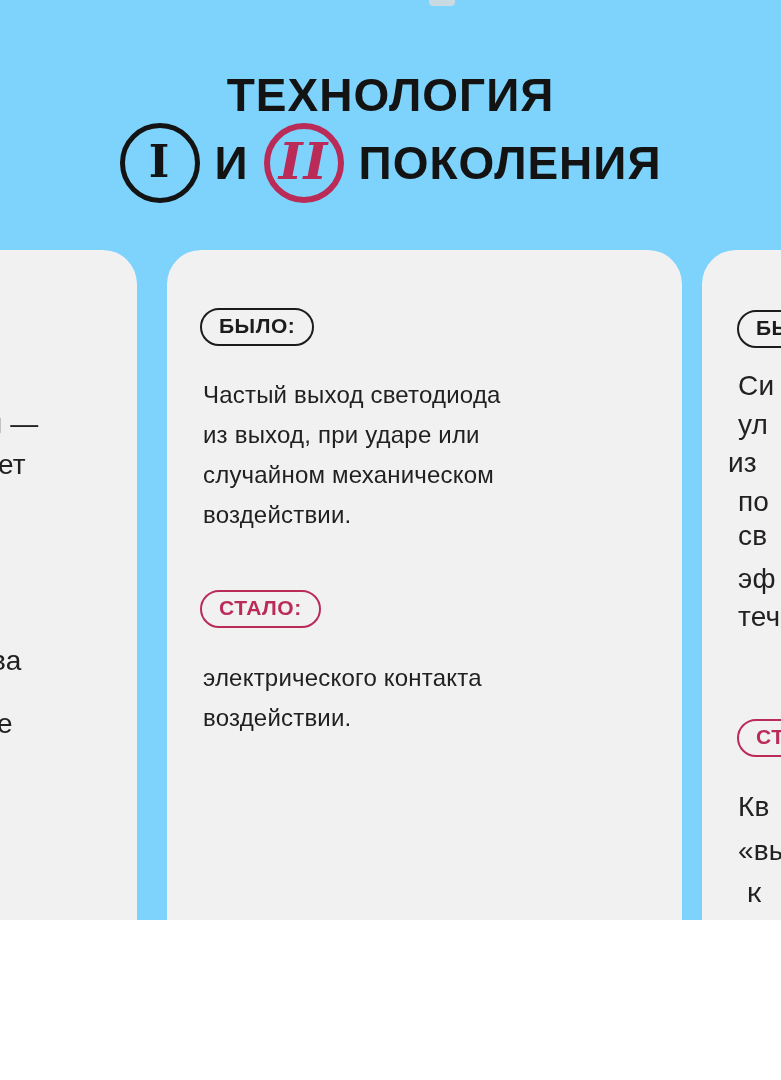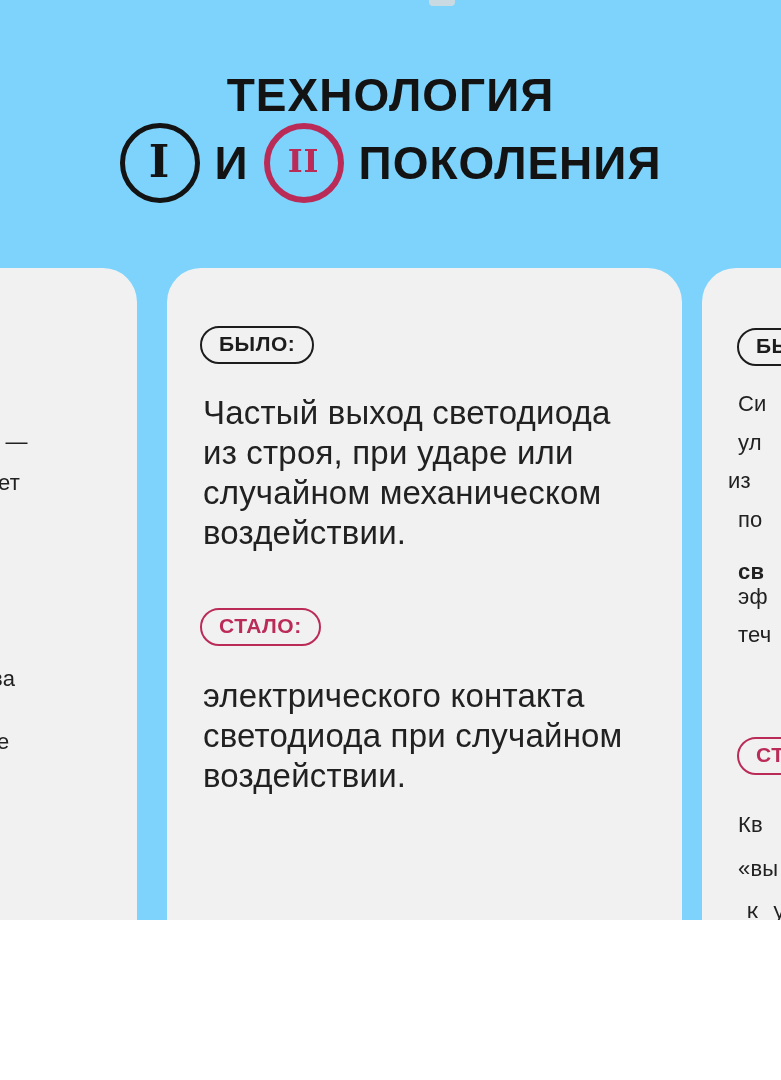--- a/index.html
+++ b/index.html
@@ -32,43 +32,43 @@
     display:flex;justify-content:center;align-items:center;gap:15px;
     font-size:46px;font-weight:700;color:#131313;letter-spacing:1px;
   }
   .circle{
     box-sizing:border-box;width:80px;height:80px;border-radius:50%;
     display:flex;align-items:center;justify-content:center;
     font-family:"DejaVu Serif","Liberation Serif",serif;font-weight:700;
     padding-bottom:4px;
   }
   .circle-one{border:5px solid #131313;color:#131313;font-size:44px;}
-  .circle-two{border:6px solid var(--accent);color:var(--accent);font-size:32px;letter-spacing:1px;}
+  .circle-two{border:6px solid var(--accent);color:var(--accent);font-size:51px;letter-spacing:1px;font-style:italic;}
   
   .card{
     position:absolute;top:250px;height:783px;
-    background:var(--card-bg);border-radius:34px;margin-top:18px;
+    background:var(--card-bg);border-radius:34px;
   }
   .card-left{left:-340px;width:477px;}
   .card-center{left:167px;width:515px;}
   .card-right{left:702px;width:477px;}
   .badge{
     position:absolute;box-sizing:border-box;height:38px;
     display:inline-flex;align-items:center;
     padding:0 17px 2px 17px;border-radius:20px;
     font-size:21px;font-weight:700;letter-spacing:.5px;white-space:nowrap;
     background:transparent;
   }
   .badge-dark{border:2.5px solid var(--ink);color:var(--ink);}
   .badge-accent{border:2.5px solid var(--accent);color:var(--accent);text-align:center;}
   .body-text{
-    position:absolute;font-size:33px;line-height:40px;
+    position:absolute;font-size:24px;line-height:40px;
     color:var(--body);letter-spacing:.2px;white-space:nowrap;
   }
-  .frag{position:absolute;font-size:22px;line-height:32px;color:var(--body);letter-spacing:.2px;white-space:nowrap;}
+  .frag{position:absolute;font-size:28px;line-height:32px;color:var(--body);letter-spacing:.2px;white-space:nowrap;}
 </style>
 </head>
 <body>
 
 <div class="screen">
 
   <div class="top-artifact"></div>
 
   <div class="title-line1">ТЕХНОЛОГИЯ</div>
   <div class="title-line2">
@@ -86,39 +86,38 @@
     <span class="frag" style="left:327px;top:158px;">я —</span>
     <span class="frag" style="left:338px;top:199px;">ет</span>
     <span class="frag" style="left:331px;top:395px;">ва</span>
     <span class="frag" style="left:337px;top:458px;">е</span>
   </div>
 
   <div class="card card-center">
     <span class="badge badge-dark" style="left:33px;top:58px;">БЫЛО:</span>
     <div class="body-text" style="left:36px;top:125px;">
       <div>Частый выход светодиода</div>
-      <div>из строя, при ударе или</div>
+      <div>из выход, при ударе или</div>
       <div>случайном механическом</div>
       <div>воздействии.</div>
     </div>
     <span class="badge badge-accent" style="left:33px;top:340px;">СТАЛО:</span>
     <div class="body-text" style="left:36px;top:408px;">
       <div>электрического контакта</div>
-      <div>светодиода при случайном</div>
       <div>воздействии.</div>
     </div>
   </div>
 
   <div class="card card-right">
     <span class="badge badge-dark" style="left:35px;top:60px;">БЫЛО:</span>
     <span class="frag" style="left:36px;top:120px;">Си</span>
     <span class="frag" style="left:36px;top:159px;">ул</span>
     <span class="frag" style="left:26px;top:197px;">из</span>
     <span class="frag" style="left:36px;top:236px;">по</span>
-    <span class="frag" style="left:36px;top:288px;font-weight:bold;">св</span>
+    <span class="frag" style="left:36px;top:270px;">св</span>
     <span class="frag" style="left:36px;top:313px;">эф</span>
     <span class="frag" style="left:36px;top:351px;">теч</span>
     <span class="badge badge-accent" style="left:35px;top:469px;">СТАЛО:</span>
     <span class="frag" style="left:36px;top:541px;">Кв</span>
     <span class="frag" style="left:36px;top:585px;">«вы</span>
     <span class="frag" style="left:44px;top:629px;font-family:Liberation Mono, monospace;">к у</span>
   </div>
 
 </div>
 

